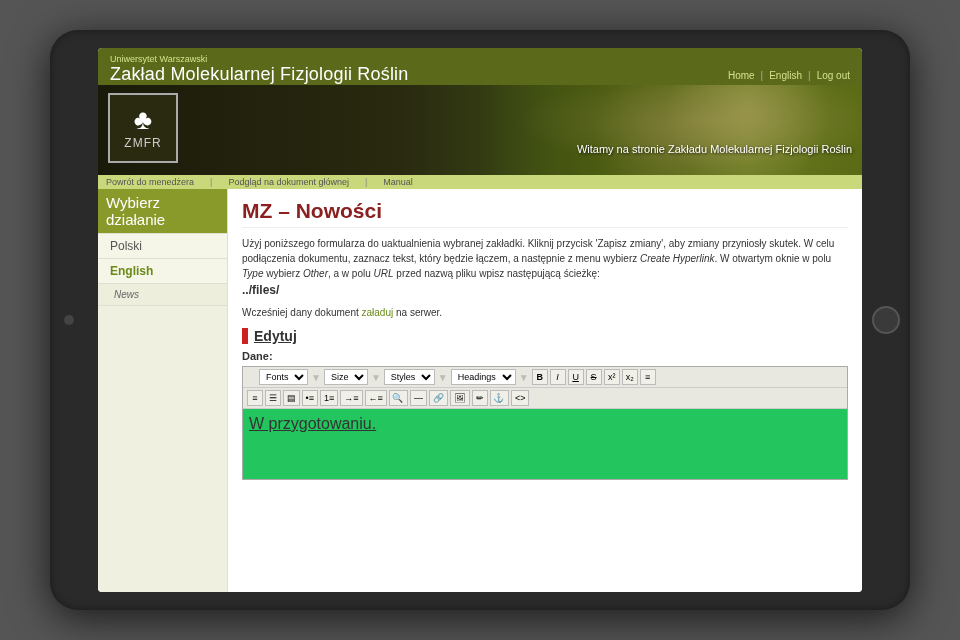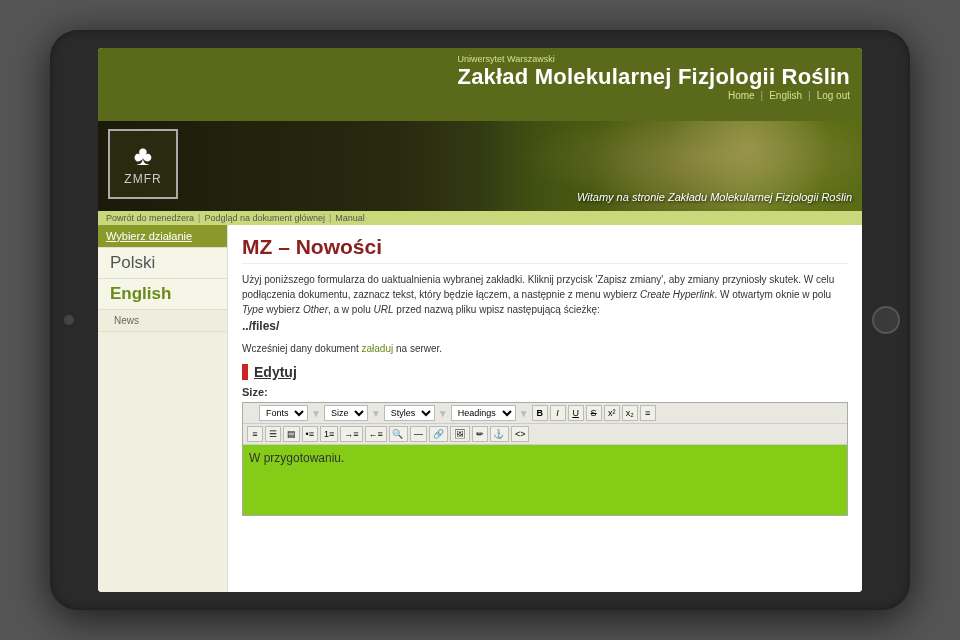--- a/index.html
+++ b/index.html
@@ -47,36 +47,35 @@
       width: 28px;
       height: 28px;
       border-radius: 50%;
       background: #3a3a3a;
       border: 2px solid #555;
     }
 
     
     .header {
       background: #5a6a1a;
-      padding: 6px 12px 16px 12px;
+      padding: 6px 12px 0 12px;
       display: flex;
       justify-content: space-between;
       align-items: flex-end;
       flex-shrink: 0;
-      flex-direction: column;
     }
     .header-left {}
     .header-subtitle {
       color: #d4e08a;
       font-size: 9px;
     }
     .header-title {
       color: #fff;
-      font-size: 22px;
-      font-weight: bold;
+      font-size: 18px;
+      font-weight: normal;
       letter-spacing: 0.2px;
     }
     .header-nav {
       color: #d4e08a;
       font-size: 10px;
       display: flex;
       gap: 6px;
       align-items: center;
       padding-bottom: 4px;
     }
@@ -124,36 +123,35 @@
       top: 0;
       width: 380px;
       height: 90px;
       background: radial-gradient(ellipse at 60% 40%, rgba(180,160,100,0.3) 0%, transparent 60%),
                   radial-gradient(circle at 70% 30%, rgba(200,180,120,0.4) 0%, transparent 30%),
                   radial-gradient(circle at 50% 60%, rgba(150,130,80,0.3) 0%, transparent 40%),
                   linear-gradient(to right, transparent 0%, #4a5a10 30%, #6a7a20 70%, #5a6a15 100%);
     }
     .banner-text {
       position: absolute;
-      bottom: 8px;
+      bottom: 20px;
       right: 10px;
       color: #fff;
       font-size: 11px;
       text-shadow: 1px 1px 3px rgba(0,0,0,0.8);
-      font-style: italic;
     }
 
     
     .subnav {
       background: #c8d87a;
       padding: 2px 8px;
       font-size: 9px;
       color: #444;
       display: flex;
-      gap: 4px;
+      gap: 16px;
       flex-shrink: 0;
     }
     .subnav a { color: #555; text-decoration: none; }
     .subnav .sep { color: #888; }
 
     
     .content-area {
       display: flex;
       flex: 1;
       overflow: hidden;
@@ -161,44 +159,44 @@
 
     
     .sidebar {
       width: 130px;
       background: #f0f0e0;
       flex-shrink: 0;
       border-right: 1px solid #ddd;
     }
     .sidebar-item {
       padding: 5px 8px;
-      font-size: 17px;
+      font-size: 12px;
       border-bottom: 1px solid #e0e0d0;
       cursor: pointer;
     }
     .sidebar-item.level1 {
       background: #8a9a2a;
       color: #fff;
-      font-size: 11px;
-      text-decoration: underline;
+      font-size: 15px;
     }
     .sidebar-item.level2 {
       background: #f5f5e8;
       color: #555;
       padding-left: 12px;
     }
     .sidebar-item.level2.active-link {
       color: #6a8a1a;
       font-weight: bold;
     }
     .sidebar-item.level3 {
       background: #eeeedd;
       color: #666;
       padding-left: 16px;
       font-size: 10px;
+      font-style: italic;
     }
 
     
     .main-content {
       flex: 1;
       padding: 10px 14px;
       overflow-y: auto;
       background: #fff;
     }
     .page-title {
@@ -297,23 +295,24 @@
       background: #e8e8e0;
       padding: 2px 4px;
       display: flex;
       align-items: center;
       gap: 2px;
       border-bottom: 1px solid #ccc;
     }
     .editor-body {
       min-height: 70px;
       padding: 6px;
-      font-size: 12px;
+      font-size: 16px;
       color: #333;
-      background: #84cc16;
+      background: #22c55e;
+      text-decoration: underline;
     }
   </style>
 </head>
 <body>
 
 <div class="tablet-frame">
   <div class="camera-left"></div>
   <div class="home-button"></div>
 
   <div class="tablet-screen">
@@ -376,21 +375,21 @@
 
         <div class="upload-line">
           <span>Wcześniej dany dokument </span><a class="upload-link">załaduj</a><span> na serwer.</span>
         </div>
 
         <div class="section-title">
           <div class="red-bar"></div>
           <span class="section-title-text">Edytuj</span>
         </div>
 
-        <div class="dane-label">Size:</div>
+        <div class="dane-label">Dane:</div>
 
         <div class="editor-container">
           <div class="editor-toolbar">
             <select class="toolbar-select">
               <option>Fonts</option>
             </select>
             <span class="toolbar-sep">▼</span>
             <select class="toolbar-select">
               <option>Size</option>
             </select>

